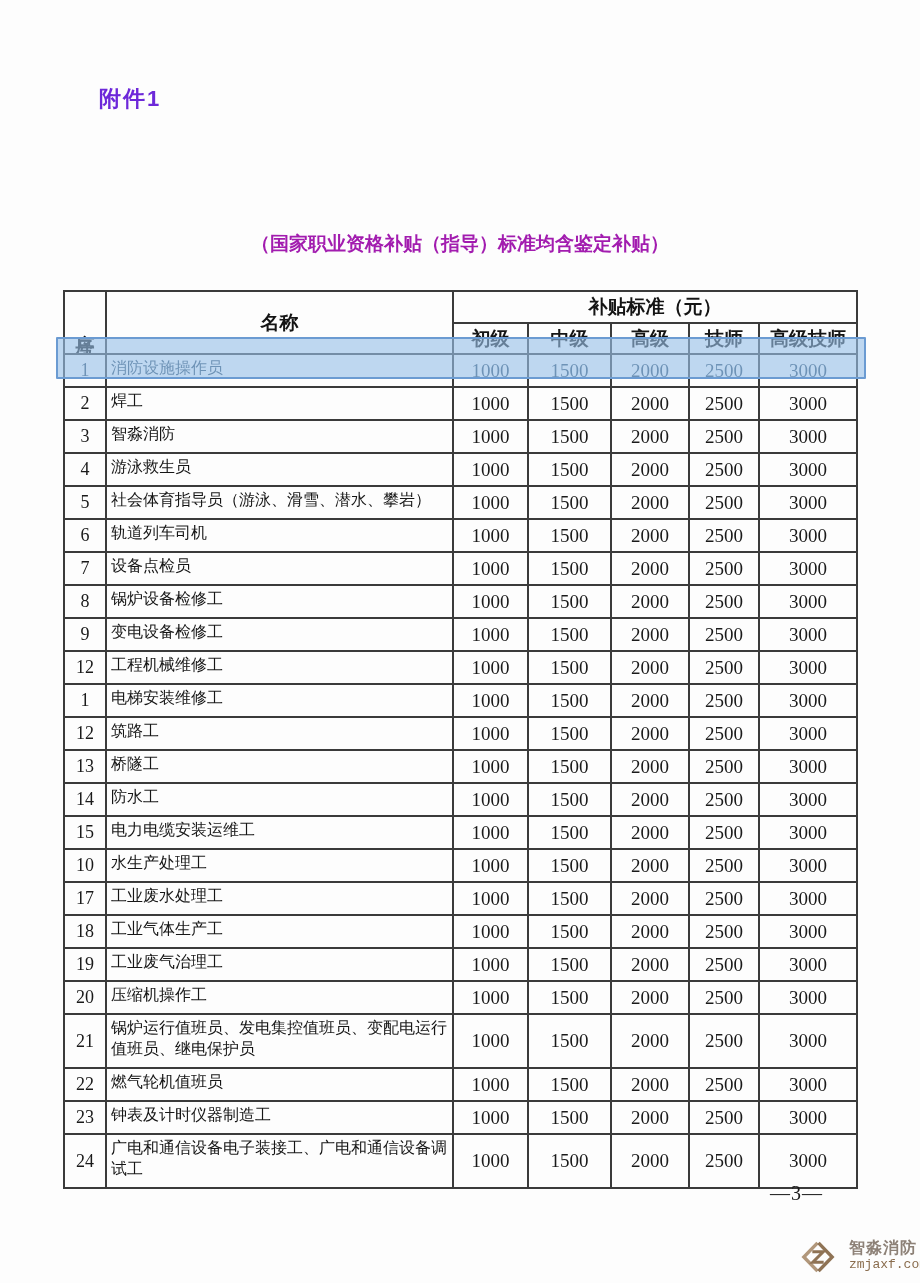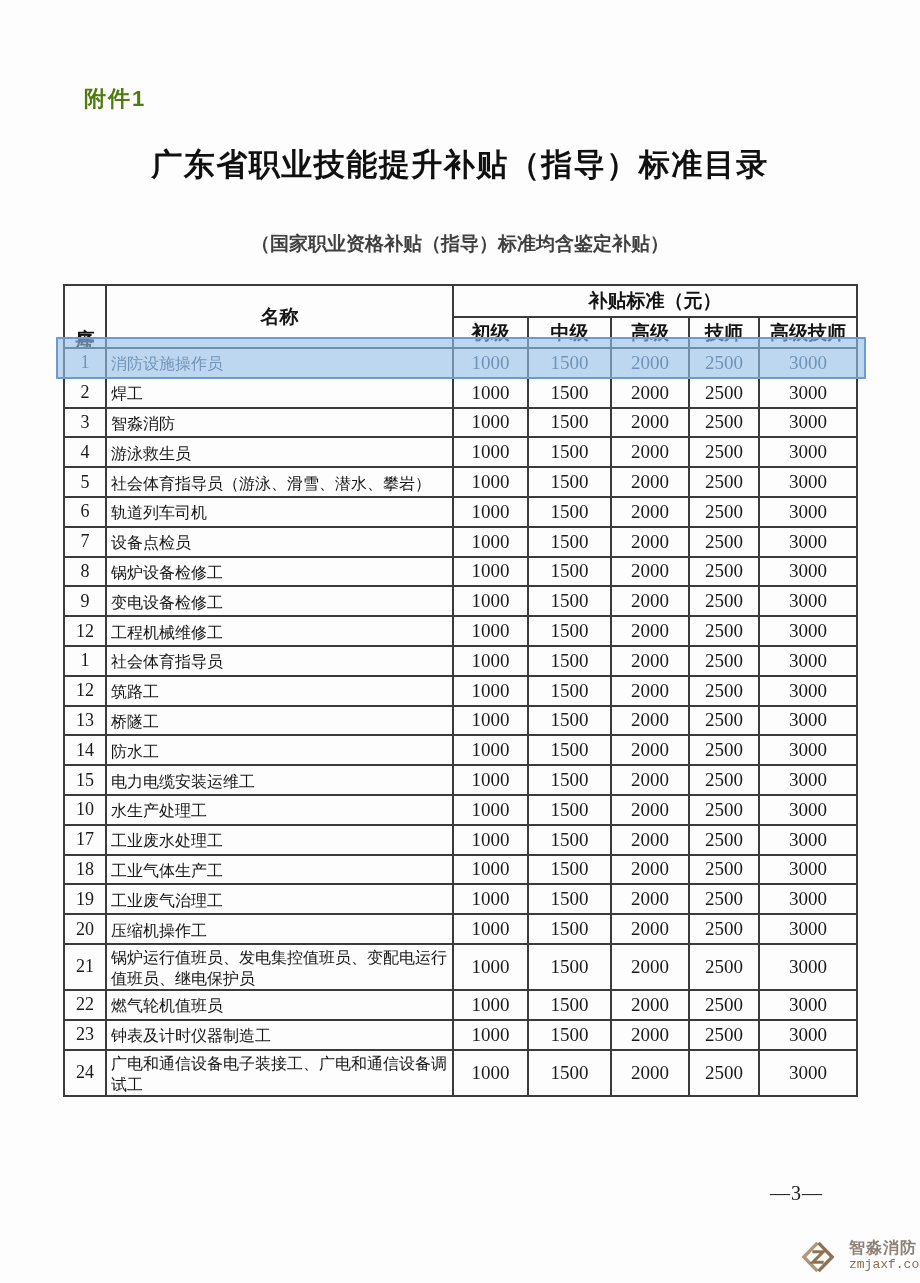--- a/index.html
+++ b/index.html
@@ -5,36 +5,36 @@
   html,body{margin:0;padding:0;}
   body{
     width:920px;height:1283px;position:relative;overflow:hidden;
     background:#fdfdfd;
     font-family:"Liberation Serif","DejaVu Serif",serif;
     color:#1c1c1c;
   }
   .page{position:absolute;inset:0;}
 
   .attachment{
-    position:absolute;left:84px;top:84px;
+    position:absolute;left:99px;top:84px;
     font-family:"Liberation Sans","DejaVu Sans",sans-serif;
-    font-size:22px;font-weight:600;letter-spacing:2px;color:#4d7c0f;
+    font-size:22px;font-weight:600;letter-spacing:2px;color:#6d28d9;
   }
   .doc-title{
     position:absolute;left:0;top:144px;width:100%;
     text-align:center;font-size:31px;font-weight:900;
     letter-spacing:1.5px;color:#101010;
   }
   .doc-subtitle{
     position:absolute;left:0;top:231px;width:100%;
-    text-align:center;font-size:19px;font-weight:700;color:#404040;
+    text-align:center;font-size:19px;font-weight:700;color:#a21caf;
   }
 
   table.doc-table{
-    position:absolute;left:63px;top:284px;width:793px;
+    position:absolute;left:63px;top:290px;width:793px;
     border-collapse:collapse;table-layout:fixed;
   }
   .doc-table th,.doc-table td{
     border:2px solid #3b3b3b;
     padding:0;overflow:hidden;
   }
   .doc-table thead th{
     font-size:19px;font-weight:700;text-align:center;color:#141414;
   }
   th.th-index{vertical-align:middle;}
@@ -43,21 +43,21 @@
     letter-spacing:5px;display:inline-block;
   }
   tr.hdr1{height:32px;}
   tr.hdr2{height:31px;margin-top:36px;}
   tbody tr{height:29.8px;}
   td.c-no{
     text-align:center;font-size:18px;color:#1a1a1a;
   }
   td.c-name{
     font-size:16px;line-height:21px;
-    padding:2px 2px 0 4px;color:#161616;
+    padding:2px 2px 8px 4px;color:#161616;
     word-break:break-all;
   }
   td.c-val{
     text-align:center;font-size:19px;color:#1a1a1a;
   }
   tr.hl td{color:#2b4a66;}
 
   .row-highlight{
     position:absolute;left:56px;top:337px;width:806px;height:38px;
     background:rgba(152,192,233,0.62);
@@ -84,21 +84,20 @@
     font-size:13px;font-weight:400;color:#8a6d4e;margin-top:2px;
   }
 </style>
 </head>
 <body>
 
 <div class="page">
 
   <div class="attachment">附件1</div>
 
-  <div class="doc-title">广东省职业技能提升补贴（指导）标准目录</div>
 
   <div class="doc-subtitle">（国家职业资格补贴（指导）标准均含鉴定补贴）</div>
 
   <table class="doc-table">
     <colgroup>
       <col style="width:42px">
         <col style="width:347px">
         <col style="width:75px">
       <col style="width:83px">
         <col style="width:78px">
@@ -205,21 +204,21 @@
       <td class="c-no">12</td>
       <td class="c-name">工程机械维修工</td>
       <td class="c-val">1000</td>
       <td class="c-val">1500</td>
       <td class="c-val">2000</td>
       <td class="c-val">2500</td>
       <td class="c-val">3000</td>
     </tr>
         <tr>
       <td class="c-no">1</td>
-      <td class="c-name">社会体育指导员</td>
+      <td class="c-name">电梯安装维修工</td>
       <td class="c-val">1000</td>
       <td class="c-val">1500</td>
       <td class="c-val">2000</td>
       <td class="c-val">2500</td>
       <td class="c-val">3000</td>
     </tr>
         <tr>
       <td class="c-no">12</td>
       <td class="c-name">筑路工</td>
       <td class="c-val">1000</td>

